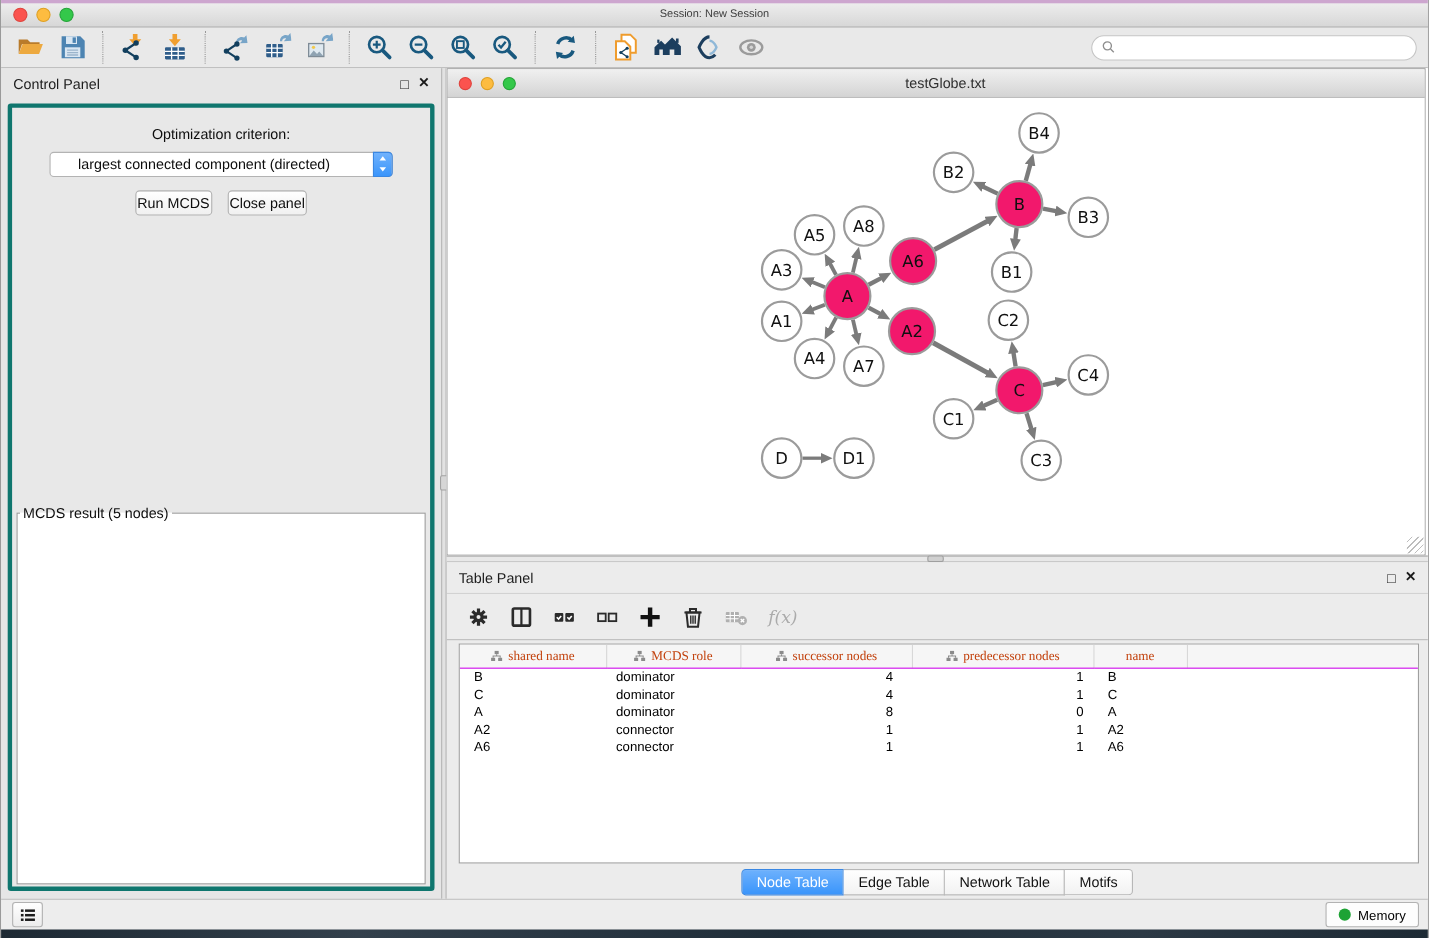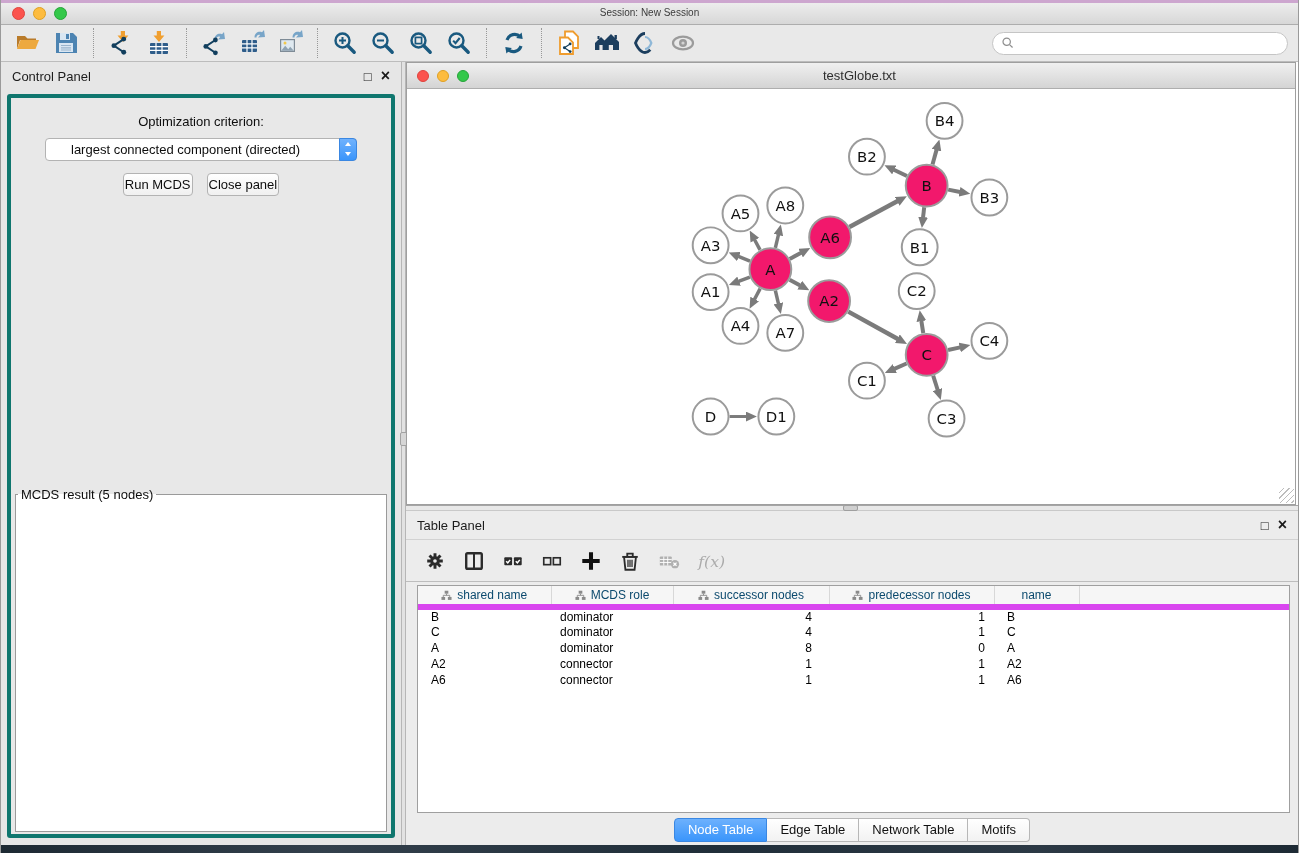--- a/index.html
+++ b/index.html
@@ -102,22 +102,22 @@
   
   .table-panel { flex:1; background:#ececec; display:flex; flex-direction:column; min-height:0; }
   .tp-toolbar { height:43px; flex:none; border-top:1px solid #d2d2d2; border-bottom:1px solid #bdbdbd;
     display:flex; align-items:center; padding-left:18px; gap:17px; }
   .tp-btn { background:none; border:none; display:flex; align-items:center; }
   .tp-btn svg { width:22px; height:22px; }
   .tp-btn.wide svg { width:32px; }
   .tp-table-wrap { flex:1; margin:3px 8px 2px 11px; border:1px solid #9f9f9f;
     background:#fff; overflow:hidden; min-height:0; }
   table.tp-table { border-collapse:collapse; width:100%; font-size:12px; table-layout:fixed; }
-  .tp-table th { height:21px; background:#f6f6f6; font-weight:normal; color:#0c4a6e;
-    border-right:1px solid #d8d8d8; border-bottom:6px solid #d946ef; }
+  .tp-table th { height:21px; background:#f6f6f6; font-weight:normal; color:#c2410c;
+    border-right:1px solid #d8d8d8; border-bottom:1px solid #d946ef;font-family:Liberation Serif, serif; }
   .tp-table th .th-inner { display:flex; align-items:center; justify-content:center; gap:5px; }
   .tp-table th svg { width:11px; height:11px; }
   .tp-table td { height:16px; color:#000; white-space:nowrap; overflow:hidden; }
   .tp-tabs { height:30px; flex:none; display:flex; justify-content:center; align-items:center; }
 
   
   .statusbar { height:28px; flex:none; background:#ededed; border-top:1px solid #bfbfbf;
     display:flex; align-items:center; padding:0 8px 0 10px; }
   .list-btn { width:28px; height:23px; background:linear-gradient(#ffffff,#ececec);
     border:1px solid #b2b2b2; border-radius:3px; display:flex; align-items:center; justify-content:center; }
@@ -668,15 +668,33 @@
             <div class="tab selected">Node Table</div>
             <div class="tab">Edge Table</div>
             <div class="tab">Network Table</div>
             <div class="tab">Motifs</div>
           </div>
       </div>
 
     </div>
   </div>
 
+  <div class="statusbar">
+    <div class="list-btn">
+      <svg viewBox="0 0 24 24">
+          <g fill="#1d1d1d">
+            <rect x="4" y="5" width="3.2" height="3"></rect>
+            <rect x="9" y="5" width="12" height="3"></rect>
+            <rect x="4" y="10.5" width="3.2" height="3"></rect>
+            <rect x="9" y="10.5" width="12" height="3"></rect>
+            <rect x="4" y="16" width="3.2" height="3"></rect>
+            <rect x="9" y="16" width="12" height="3"></rect>
+          </g>
+        </svg>
+    </div>
+    <div class="memory-btn">
+      <span class="memory-dot"></span>
+      <span>Memory</span>
+    </div>
+  </div>
 
   <div class="wallpaper-strip"></div>
 </div>
 
 </body></html>

